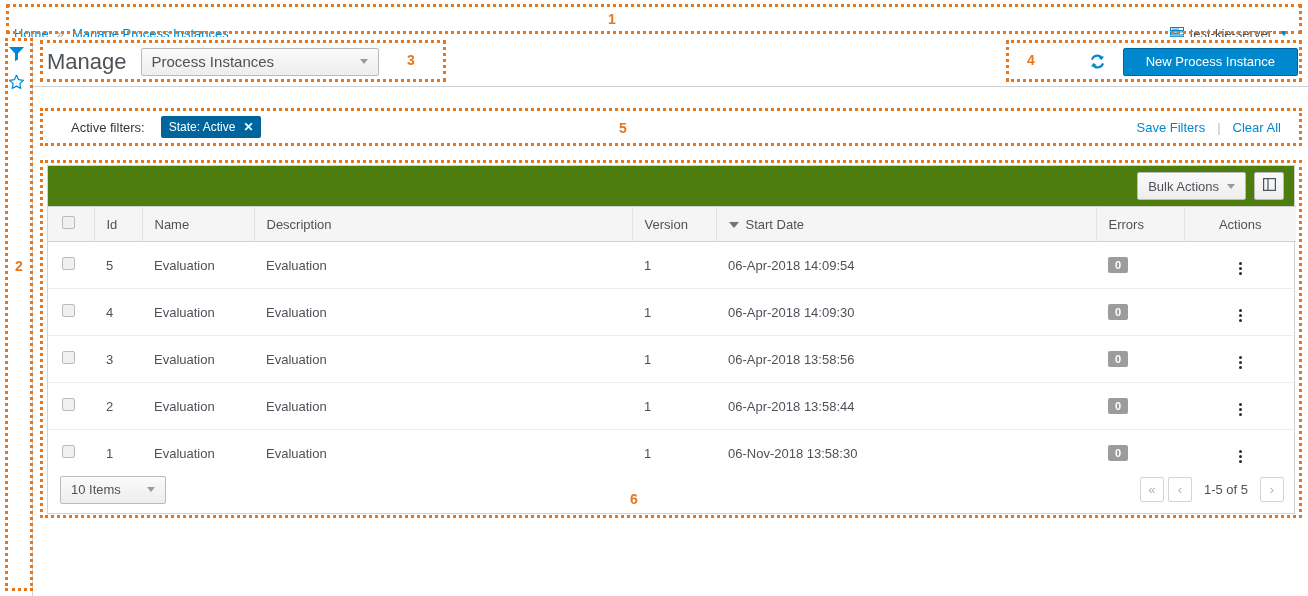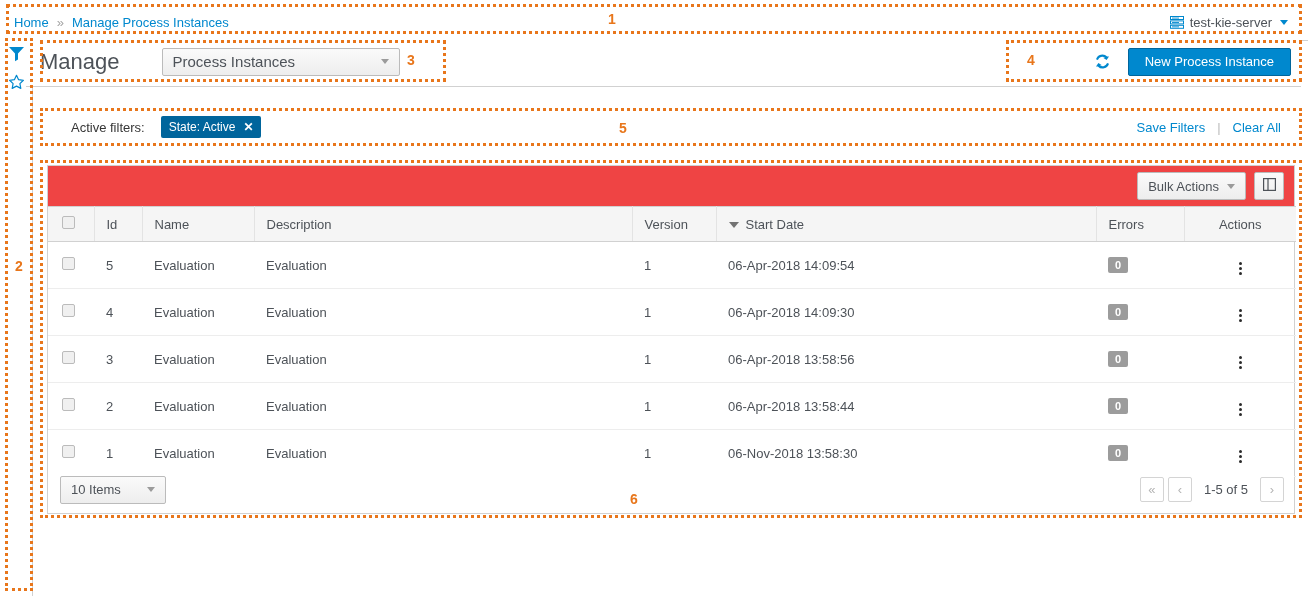--- a/index.html
+++ b/index.html
@@ -29,21 +29,21 @@
     color: #e8761b;
     font-weight: bold;
     font-size: 14px;
     z-index: 45;
     font-family: "Liberation Sans", sans-serif;
   }
 
   
   .breadcrumb-bar {
     position: absolute;
-    left: 0; top: 4px;
+    left: 0; top: 15px;
     width: 1308px; height: 37px;
     border-bottom: 1px solid #d1d1d1;
     display: flex;
     align-items: center;
     padding: 0 14px;
     background: #fff;
   }
   .crumb {
     color: #0088ce;
     font-size: 13px;
@@ -86,28 +86,27 @@
     flex-direction: column;
     align-items: center;
     padding-top: 8px;
     gap: 12px;
   }
   .rail-icon { cursor: pointer; line-height: 0; }
 
   
   .toolbar {
     position: absolute;
-    left: 26px; top: 37px;
+    left: 33px; top: 37px;
     width: 1275px; height: 50px;
     background: #fff;
     border-bottom: 1px solid #d1d1d1;
     display: flex;
     align-items: center;
     padding: 0 10px 0 14px;
-    gap: 28px;
   }
   .manage-title {
     font-size: 22px;
     color: #4d5258;
     font-weight: normal;
     margin-right: 14px;
   }
   .sel-box {
     height: 28px;
     min-width: 238px;
@@ -139,21 +138,21 @@
     line-height: 0;
     padding: 2px;
   }
   .btn-primary {
     background: #0088ce;
     border: 1px solid #00659c;
     color: #fff;
     font-size: 13px;
     border-radius: 2px;
     height: 28px;
-    padding: 0 16px;
+    padding: 0 22px;
     cursor: pointer;
     font-family: "Liberation Sans", sans-serif;
   }
 
   
   .filter-bar {
     position: absolute;
     left: 47px; top: 107px;
     width: 1248px; height: 40px;
     display: flex;
@@ -193,21 +192,21 @@
     background: #fff;
     border: 1px solid #d1d1d1;
   }
   .card-toolbar {
     height: 40px;
     display: flex;
     align-items: center;
     justify-content: flex-end;
     padding: 0 10px;
     gap: 8px;
-    background: #ef4444;
+    background: #4d7c0f;
   }
   .btn-default {
     height: 28px;
     border: 1px solid #bbb;
     border-radius: 2px;
     background: linear-gradient(#fafafa, #ededed);
     font-size: 13px;
     color: #4d5258;
     padding: 0 10px;
     display: inline-flex;

